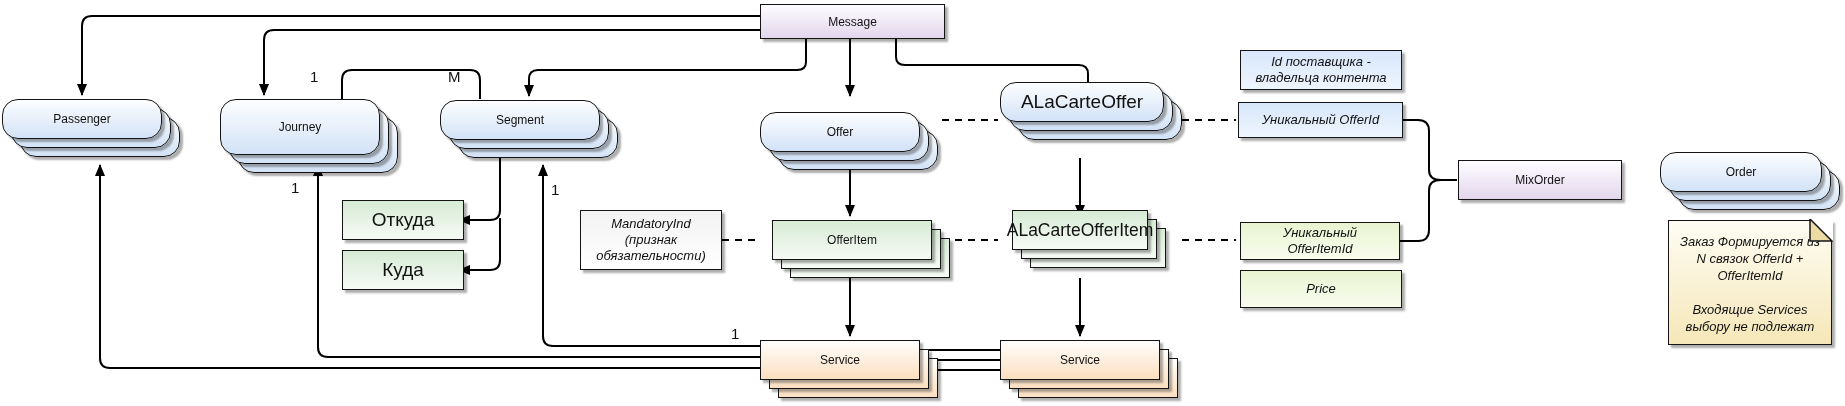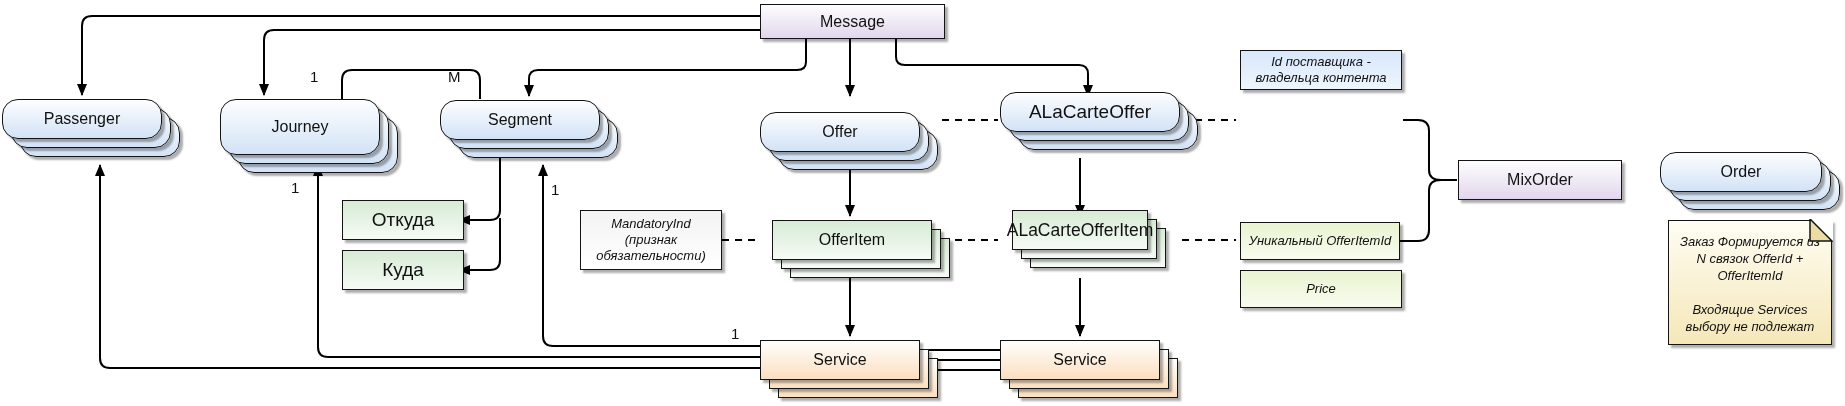--- a/index.html
+++ b/index.html
@@ -10,26 +10,26 @@
   .layer,.main{position:absolute;left:0;top:0;width:100%;height:100%;
     border:1.6px solid #141414;box-sizing:border-box;
     box-shadow:3px 3px 2px rgba(0,0,0,0.32);}
   .off1{left:9px;top:9px}
   .off2{left:18px;top:18px}
   .main{display:flex;align-items:center;justify-content:center;}
   .c-blue  .layer,.c-blue  .main{background:linear-gradient(180deg,#fdfeff 0%,#d2e2f6 100%);border-radius:16px;}
   .c-purple .layer,.c-purple .main{background:linear-gradient(180deg,#fefdff 0%,#e2d6ec 100%);}
   .c-green .layer,.c-green .main{background:linear-gradient(180deg,#d7ebd5 0%,#f6fbf5 100%);margin-left:12px;}
   .c-orange .layer,.c-orange .main{background:linear-gradient(180deg,#fffefd 0%,#fbdfc0 100%);}
-  .box-label{font-size:16px;color:#111;white-space:nowrap;}
+  .box-label{font-size:12px;color:#111;white-space:nowrap;}
   .box-label.mid{font-size:19px;}
   .box-label.tight{font-size:17.5px;}
   .note{position:absolute;z-index:2;border:1.5px solid #141414;box-sizing:border-box;
     box-shadow:3px 3px 2px rgba(0,0,0,0.32);display:flex;align-items:center;justify-content:center;
-    text-align:center;font-style:italic;font-size:13px;color:#111;white-space:pre-line;line-height:1.25;padding:0;}
+    text-align:center;font-style:italic;font-size:13px;color:#111;white-space:pre-line;line-height:1.25;padding:8px;}
   .n-blue{background:linear-gradient(180deg,#d8e7fb 0%,#eef5fe 100%);}
   .n-green{background:linear-gradient(180deg,#e9f4d1 0%,#f8fcee 100%);}
   .n-gray{background:linear-gradient(180deg,#f3f3f3 0%,#ffffff 100%);font-style:italic;}
   .sticky{position:absolute;z-index:2;border:1.6px solid #141414;box-sizing:border-box;
     background:linear-gradient(180deg,#fffdf4 0%,#f5e7b8 100%);
     box-shadow:3px 3px 2px rgba(0,0,0,0.32);
     font-style:italic;font-size:13px;color:#111;text-align:center;line-height:1.3;
     display:flex;flex-direction:column;justify-content:flex-start;gap:17px;padding:13px 8px 8px 8px;}
   .sticky .fold{position:absolute;top:-1.6px;right:-1.6px;}
   .mult{position:absolute;z-index:3;font-size:15px;color:#111;}
@@ -125,21 +125,21 @@
   </div>
 
   <div class="stack c-blue" style="left:760px;top:112px;width:160px;height:40px">
     <div class="layer off2"></div>
     <div class="layer off1"></div>
     <div class="main">
         <span class="box-label">Offer</span>
       </div>
   </div>
 
-  <div class="stack c-blue" style="left:1000px;top:92px;width:180px;height:40px">
+  <div class="stack c-blue" style="left:1000px;top:82px;width:164px;height:40px">
     <div class="layer off2"></div>
     <div class="layer off1"></div>
     <div class="main">
         <span class="box-label mid">ALaCarteOffer</span>
       </div>
   </div>
 
   <div class="stack c-green" style="left:760px;top:220px;width:160px;height:40px">
     <div class="layer off2"></div>
     <div class="layer off1"></div>
@@ -176,20 +176,21 @@
     <div class="layer off2"></div>
     <div class="layer off1"></div>
     <div class="main">
         <span class="box-label">Order</span>
       </div>
   </div>
 
   <div class="note n-blue" style="left:1240px;top:50px;width:162px;height:40px">Id поставщика -
 владельца контента</div>
 
+  <div class="note n-blue" style="left:1238px;top:102px;width:165px;height:36px">Уникальный OfferId</div>
 
   <div class="note n-gray" style="left:580px;top:210px;width:142px;height:60px">MandatoryInd
 (признак
 обязательности)</div>
 
   <div class="note n-green" style="left:1240px;top:222px;width:160px;height:38px">Уникальный OfferItemId</div>
 
   <div class="note n-green" style="left:1240px;top:270px;width:162px;height:38px">Price</div>
 
   <div class="sticky" style="left:1668px;top:220px;width:164px;height:125px">

